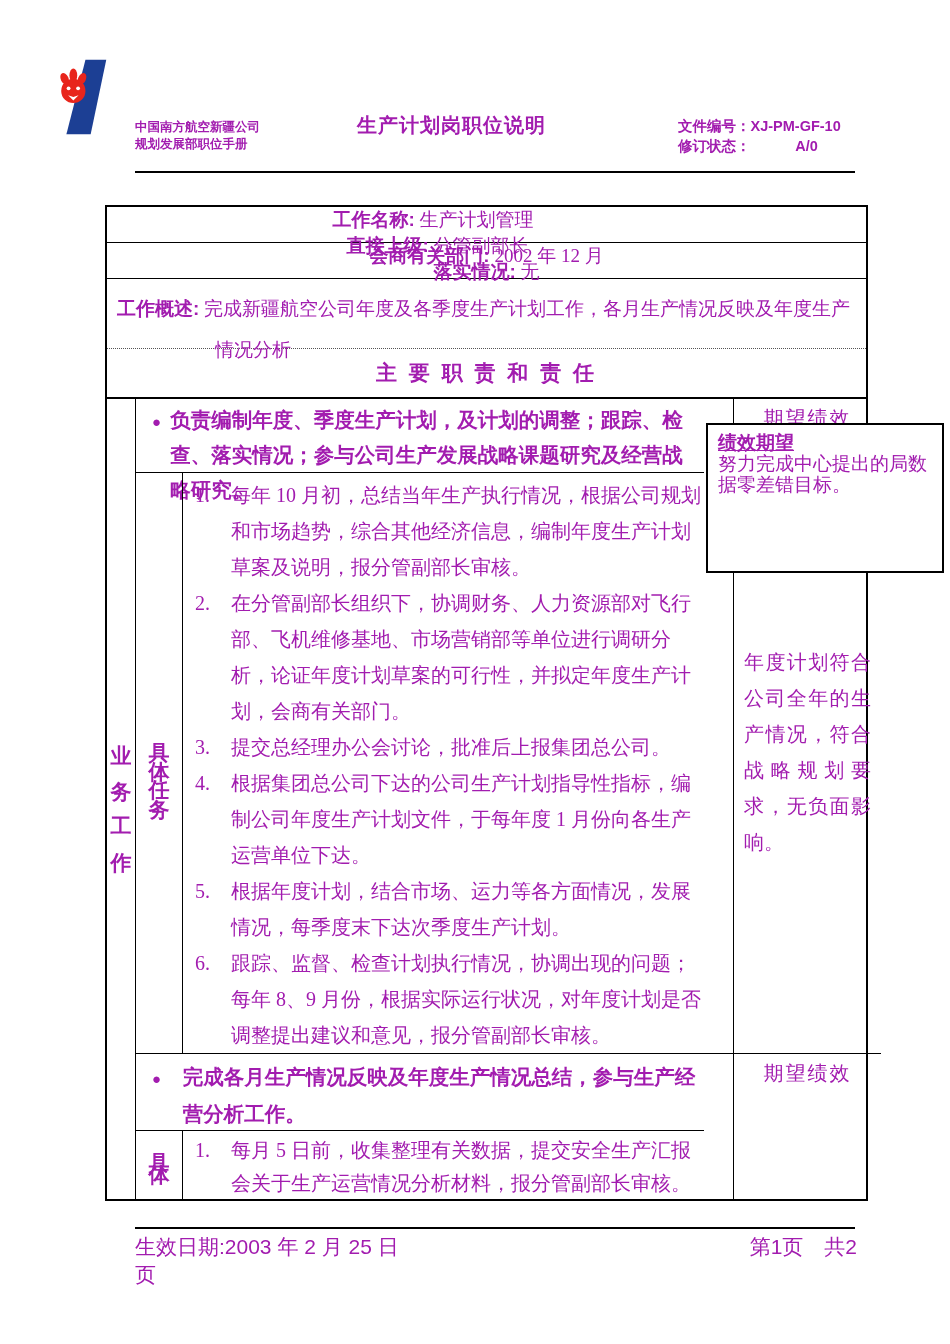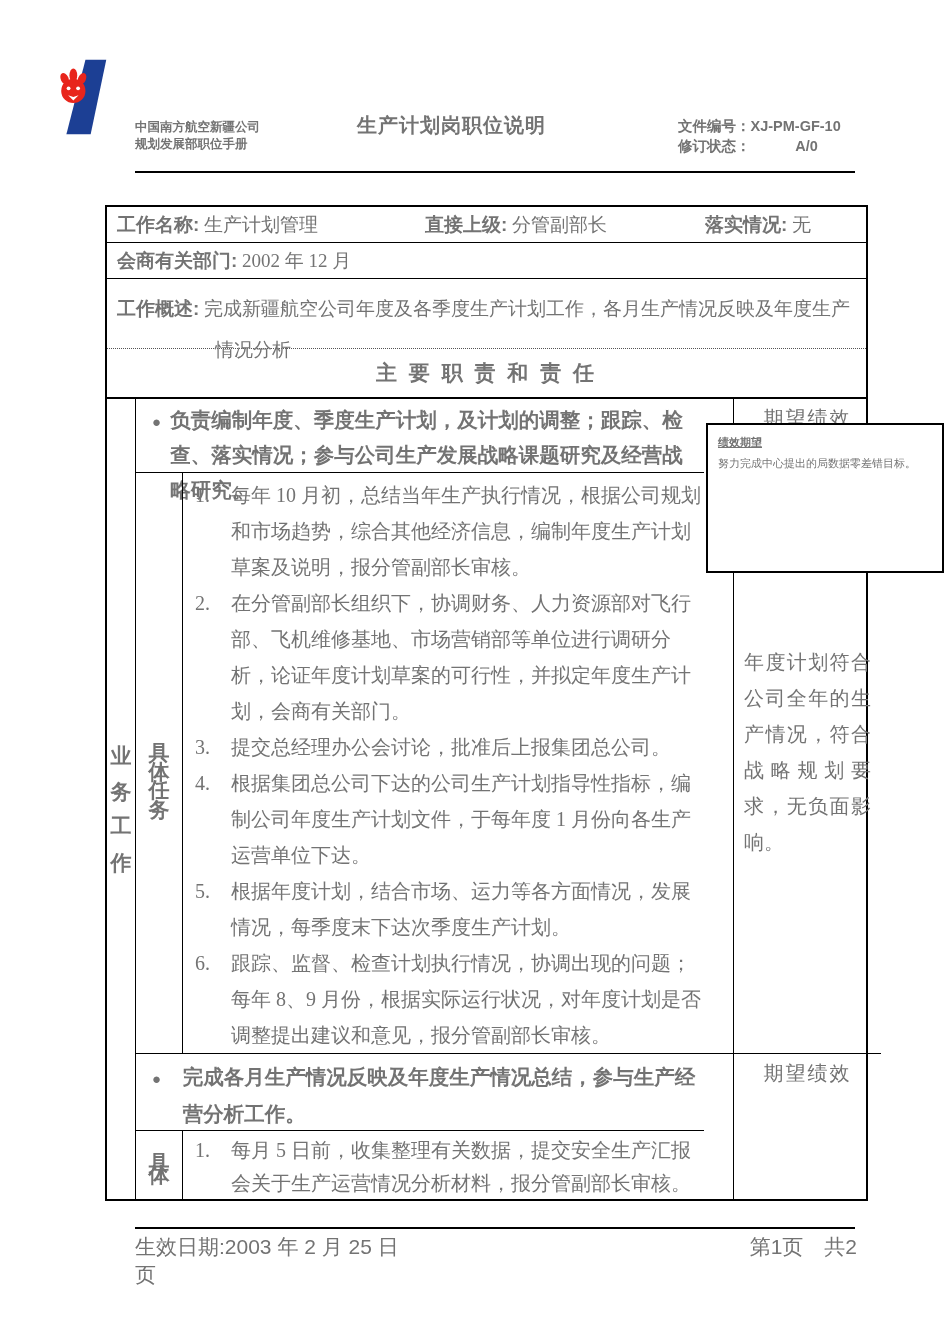--- a/index.html
+++ b/index.html
@@ -1,34 +1,34 @@
 <!DOCTYPE html>
 <html><head>
 <meta charset="utf-8">
 <style>
   html,body{margin:0;padding:0;background:#fff;}
   .page{position:relative;width:950px;height:1344px;background:#fff;overflow:hidden;
-        font-family:"Liberation Serif",serif;color:#737373;}
+        font-family:"Liberation Serif",serif;color:#a21caf;}
   
   .logo{position:absolute;left:56px;top:56px;width:52px;height:82px;}
   .company{position:absolute;left:135px;top:119px;font-family:"Liberation Sans",sans-serif;
            font-weight:bold;font-size:12.5px;line-height:17px;}
   .title{position:absolute;left:357px;top:112px;font-family:Liberation Sans, sans-serif;
          font-weight:bold;font-size:20px;letter-spacing:1px;text-align:right;}
   .docinfo{position:absolute;left:678px;top:116px;font-family:"Liberation Sans",sans-serif;
            font-weight:bold;font-size:14.5px;line-height:20px;}
   .docinfo .row{display:flex;}
   .docinfo .val{display:inline-block;width:112px;}
   .docinfo .val.center{text-align:center;}
   .hrule{position:absolute;left:135px;top:171px;width:720px;height:2px;background:#000;}
   
   .jobtable{position:absolute;left:105px;top:205px;width:763px;box-sizing:border-box;
             border:2px solid #000;font-size:19px;}
   .lbl{font-family:"Liberation Sans",sans-serif;font-weight:bold;}
-  .trow{box-sizing:border-box;border-bottom:1.5px solid #000;padding:0 10px;display:flex;align-items:center;}
+  .trow{box-sizing:border-box;border-bottom:1.5px solid #000;padding:0 10px;display:flex;align-items:center;flex-direction:column;}
   .r1{height:36px;}
   .r1 .pair1{width:308px;}
   .r1 .pair2{width:280px;}
   .r2{height:36px;}
   .r3{height:70px;border-bottom:1.5px dotted #555;display:block;padding-top:9px;}
   .r3 p{margin:0;padding-left:98px;text-indent:-98px;line-height:41px;}
   .r4{height:50px;border-bottom:2px solid #000;justify-content:center;
       font-family:Liberation Sans, sans-serif;font-weight:bold;font-size:21px;letter-spacing:3px;}
   
   .main{display:flex;height:800px;}
@@ -57,21 +57,21 @@
   .item{display:flex;}
   .item .num{width:36px;}
   .item .itext{flex:1;}
   .sideheading{padding-top:6px;text-align:center;font-size:20px;letter-spacing:2px;
                font-family:"Liberation Sans",sans-serif;}
   .sidenote{margin-top:212px;padding:0 10px;font-size:20px;line-height:36px;
             text-align:justify;text-justify:inter-character;}
   
   .popup{position:absolute;left:706px;top:423px;width:238px;height:150px;box-sizing:border-box;
          background:#fff;border:2px solid #000;padding:7px 10px;z-index:5;
-         font-family:"Liberation Sans",sans-serif;font-size:11px;line-height:21px;}
+         font-family:"Liberation Sans",sans-serif;font-size:19px;line-height:21px;}
   .popup .ptitle{font-weight:bold;text-decoration:underline;}
   
   .frule{position:absolute;left:135px;top:1227px;width:720px;height:2px;background:#000;}
   .footer{position:absolute;left:135px;top:1233px;width:722px;font-size:21px;
           font-family:"Liberation Sans",sans-serif;}
   .footer .line1{display:flex;justify-content:space-between;}
 </style>
 </head>
 <body>
 

